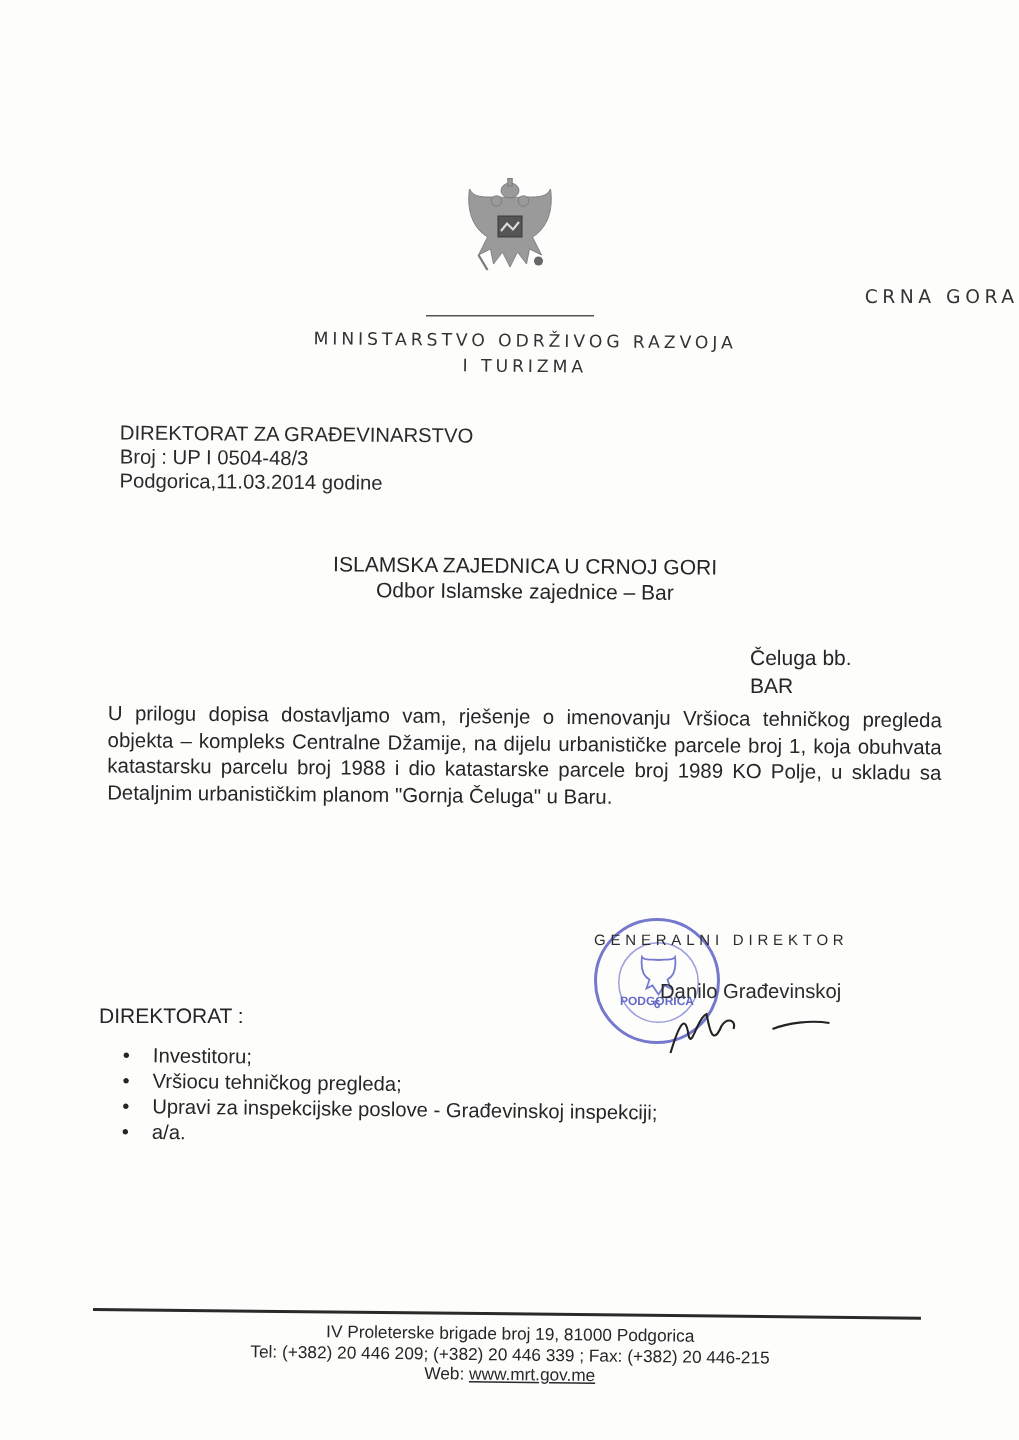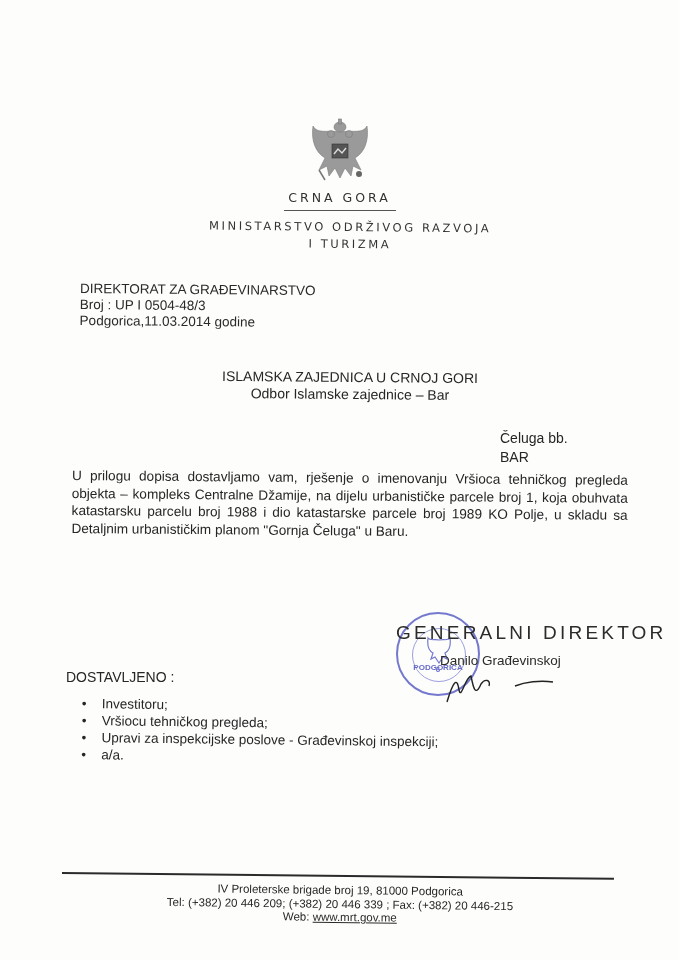--- a/index.html
+++ b/index.html
@@ -5,21 +5,21 @@
   html, body { margin: 0; padding: 0; }
   body {
     width: 679px; height: 960px; position: relative; overflow: hidden;
     background: #fdfdfc;
     font-family: "Liberation Sans", sans-serif;
     color: #262626;
   }
   .abs { position: absolute; }
   .crest { left: 307px; top: 118px; width: 66px; height: 70px; }
   .country {
-    left: 0; width: 679px; top: 190px; text-align: center;
+    left: 0; width: 679px; top: 190px; text-align: right;
     font-family: "DejaVu Sans", sans-serif; font-size: 12.5px; letter-spacing: 3px; color: #333;
   }
   .rule-top { left: 284px; top: 210px; width: 112px; height: 1px; background: #555; }
   .ministry {
     left: 200px; top: 219px; width: 300px; text-align: center;
     font-family: "DejaVu Sans", sans-serif; font-size: 11.5px; letter-spacing: 2.6px; line-height: 17px; color: #333;
     transform: rotate(0.6deg);
   }
   .sender { left: 80px; top: 281px; font-size: 13.5px; line-height: 16px; color: #2a2a2a; transform: rotate(0.5deg); transform-origin: left top; }
   .sender div { white-space: nowrap; }
@@ -30,21 +30,21 @@
     text-align: justify; transform: rotate(0.5deg); transform-origin: left top;
   }
   .stamp {
     left: 396px; top: 612px; width: 84px; height: 84px; border-radius: 50%;
     border: 2px solid #5d63c6; box-sizing: border-box; opacity: 0.85;
   }
   .stamp .inner { position: absolute; left: 14px; top: 14px; width: 52px; height: 52px; border-radius: 50%; border: 1px solid #8a8fd8; }
   .stamp .city { position: absolute; left: 0; width: 100%; bottom: 22px; text-align: center; font-size: 8px; color: #4b51c0; font-weight: bold; }
   .stamp .num { position: absolute; left: 0; width: 100%; bottom: 20px; text-align: center; font-size: 8px; color: #4b51c0; font-weight: bold; }
   .stamp .eagle { position: absolute; left: 28px; top: 22px; width: 26px; height: 30px; }
-  .sig-title { left: 396px; top: 622px; font-size: 19px; letter-spacing: 3.2px; color: #2b2b2b; }
+  .sig-title { left: 396px; top: 622px; font-size: 10px; letter-spacing: 3.2px; color: #2b2b2b; }
   .sig-name { left: 440px; top: 653px; font-size: 13.5px; color: #2b2b2b; }
   .signature { left: 445px; top: 672px; width: 140px; height: 34px; }
   .dist-title { left: 66px; top: 669px; font-size: 14px; }
   .dist-list { left: 82px; top: 695px; margin: 0; padding: 0; list-style: none; font-size: 13.5px; line-height: 17px; transform: rotate(0.7deg); transform-origin: left top; }
   .dist-list li { position: relative; padding-left: 20px; white-space: nowrap; }
   .dist-list li::before { content: "\2022"; position: absolute; left: 0; top: 0; }
   .rule-bottom { left: 62px; top: 872px; width: 552px; height: 2px; background: #2a2a2a; transform: rotate(0.6deg); transform-origin: left center; }
   .footer { left: 140px; top: 884px; width: 400px; text-align: center; font-size: 11.5px; line-height: 13.5px; transform: rotate(0.7deg); }
   .footer a { color: #2a2a2a; text-decoration: underline; }
 </style>
@@ -100,21 +100,21 @@
 </div>
 <div class="abs sig-title">GENERALNI DIREKTOR</div>
 <div class="abs sig-name">Danilo Građevinskoj</div>
 <div class="abs signature">
   <svg width="140" height="34" viewBox="0 0 140 34">
     <path d="M2 30 C8 10 12 4 14 18 C16 28 20 6 26 4 C28 14 30 26 36 12 C40 6 46 8 44 14" fill="none" stroke="#222" stroke-width="1.4"></path>
     <path d="M70 14 C80 10 95 8 108 10" fill="none" stroke="#222" stroke-width="1.4"></path>
   </svg>
 </div>
 
-<div class="abs dist-title">DOSTAVLJENO :</div>
+<div class="abs dist-title">DIREKTORAT :</div>
 <ul class="abs dist-list">
   <li>Investitoru;</li>
   <li>Vršiocu tehničkog pregleda;</li>
   <li>Upravi za inspekcijske poslove - Građevinskoj inspekciji;</li>
   <li>a/a.</li>
 </ul>
 
 <div class="abs rule-bottom"></div>
 <div class="abs footer">
   <div>IV Proleterske brigade broj 19, 81000 Podgorica</div>

